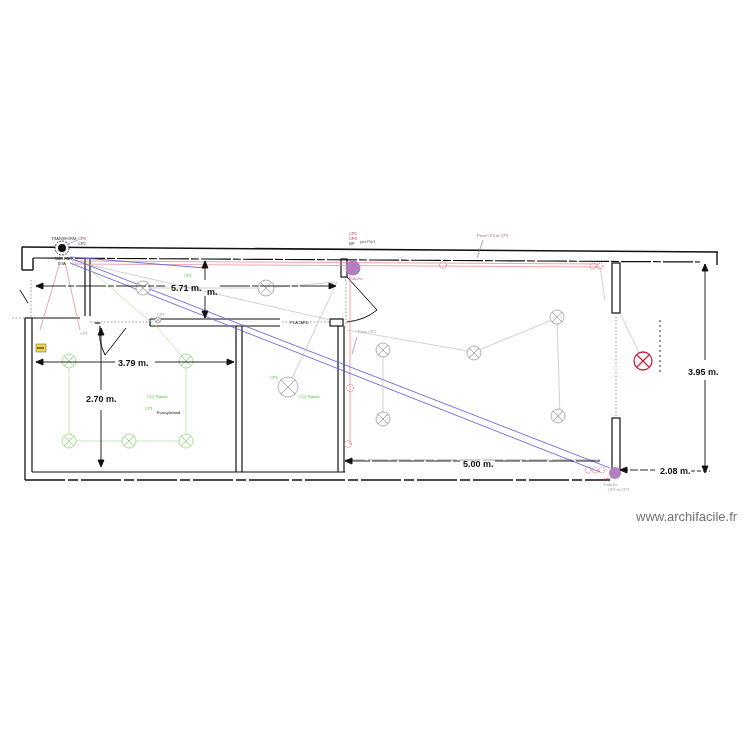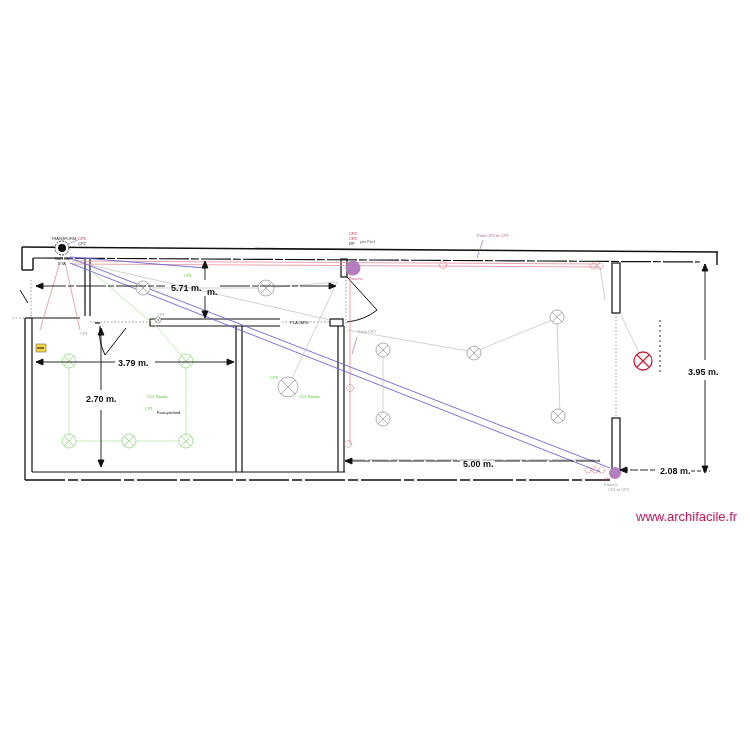--- a/index.html
+++ b/index.html
@@ -1,20 +1,20 @@
 <!DOCTYPE html>
 <html><head>
   <meta charset="utf-8">
   <style>
     html, body { margin: 0; padding: 0; background: #ffffff; }
     body { width: 750px; height: 750px; position: relative; overflow: hidden; font-family: "Liberation Sans", sans-serif; }
     svg { position: absolute; left: 0; top: 0; }
     .dim { font-family: "Liberation Sans", sans-serif; font-weight: bold; font-size: 9px; fill: #111; }
     .tiny { font-family: "Liberation Sans", sans-serif; font-size: 4px; }
-    .watermark { position: absolute; left: 636px; top: 509px; font-family: "Liberation Sans", sans-serif; font-size: 13px; color: #be185d; }
+    .watermark { position: absolute; left: 636px; top: 509px; font-family: "Liberation Sans", sans-serif; font-size: 13px; color: #737373; }
   </style>
 </head>
 <body>
 
 <svg width="750" height="750" viewBox="0 0 750 750" xmlns="http://www.w3.org/2000/svg">
 
   <g stroke="#111" fill="none">
     <line x1="22" y1="247" x2="718" y2="252" stroke-width="1.6"></line>
     <line x1="22" y1="247" x2="22" y2="270" stroke-width="1.4"></line>
     <line x1="22" y1="270" x2="33" y2="270" stroke-width="1.4"></line>

